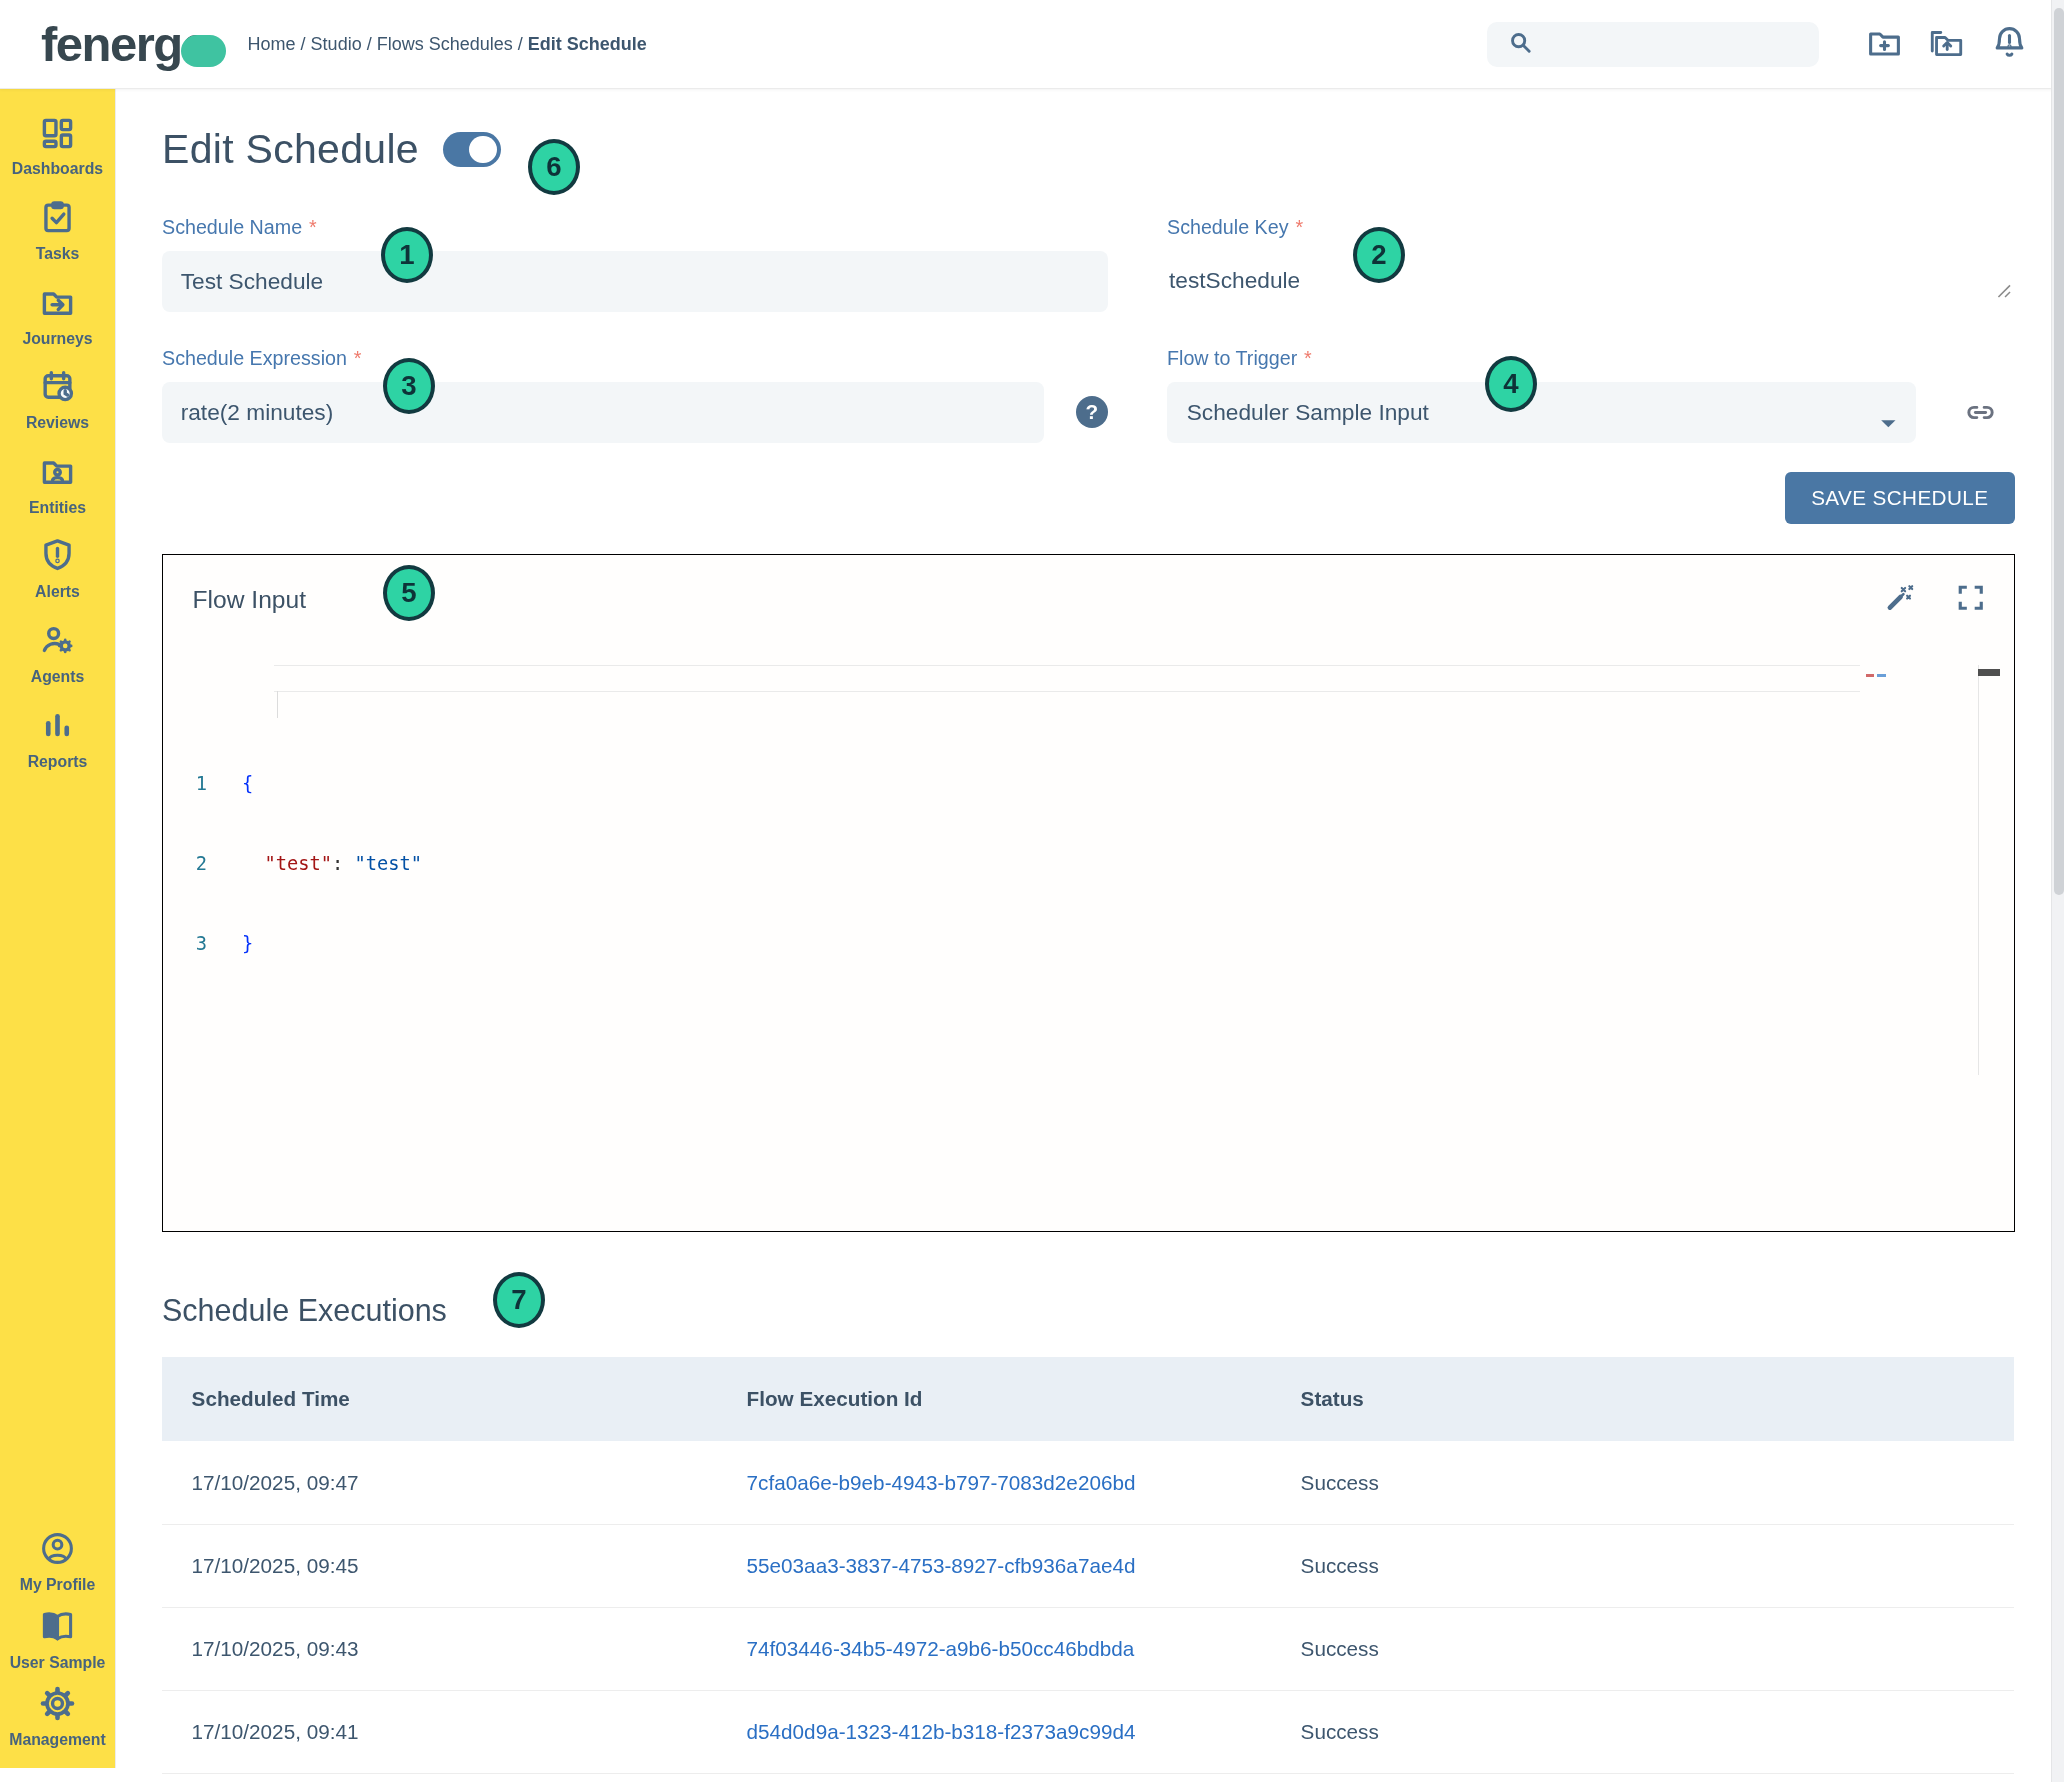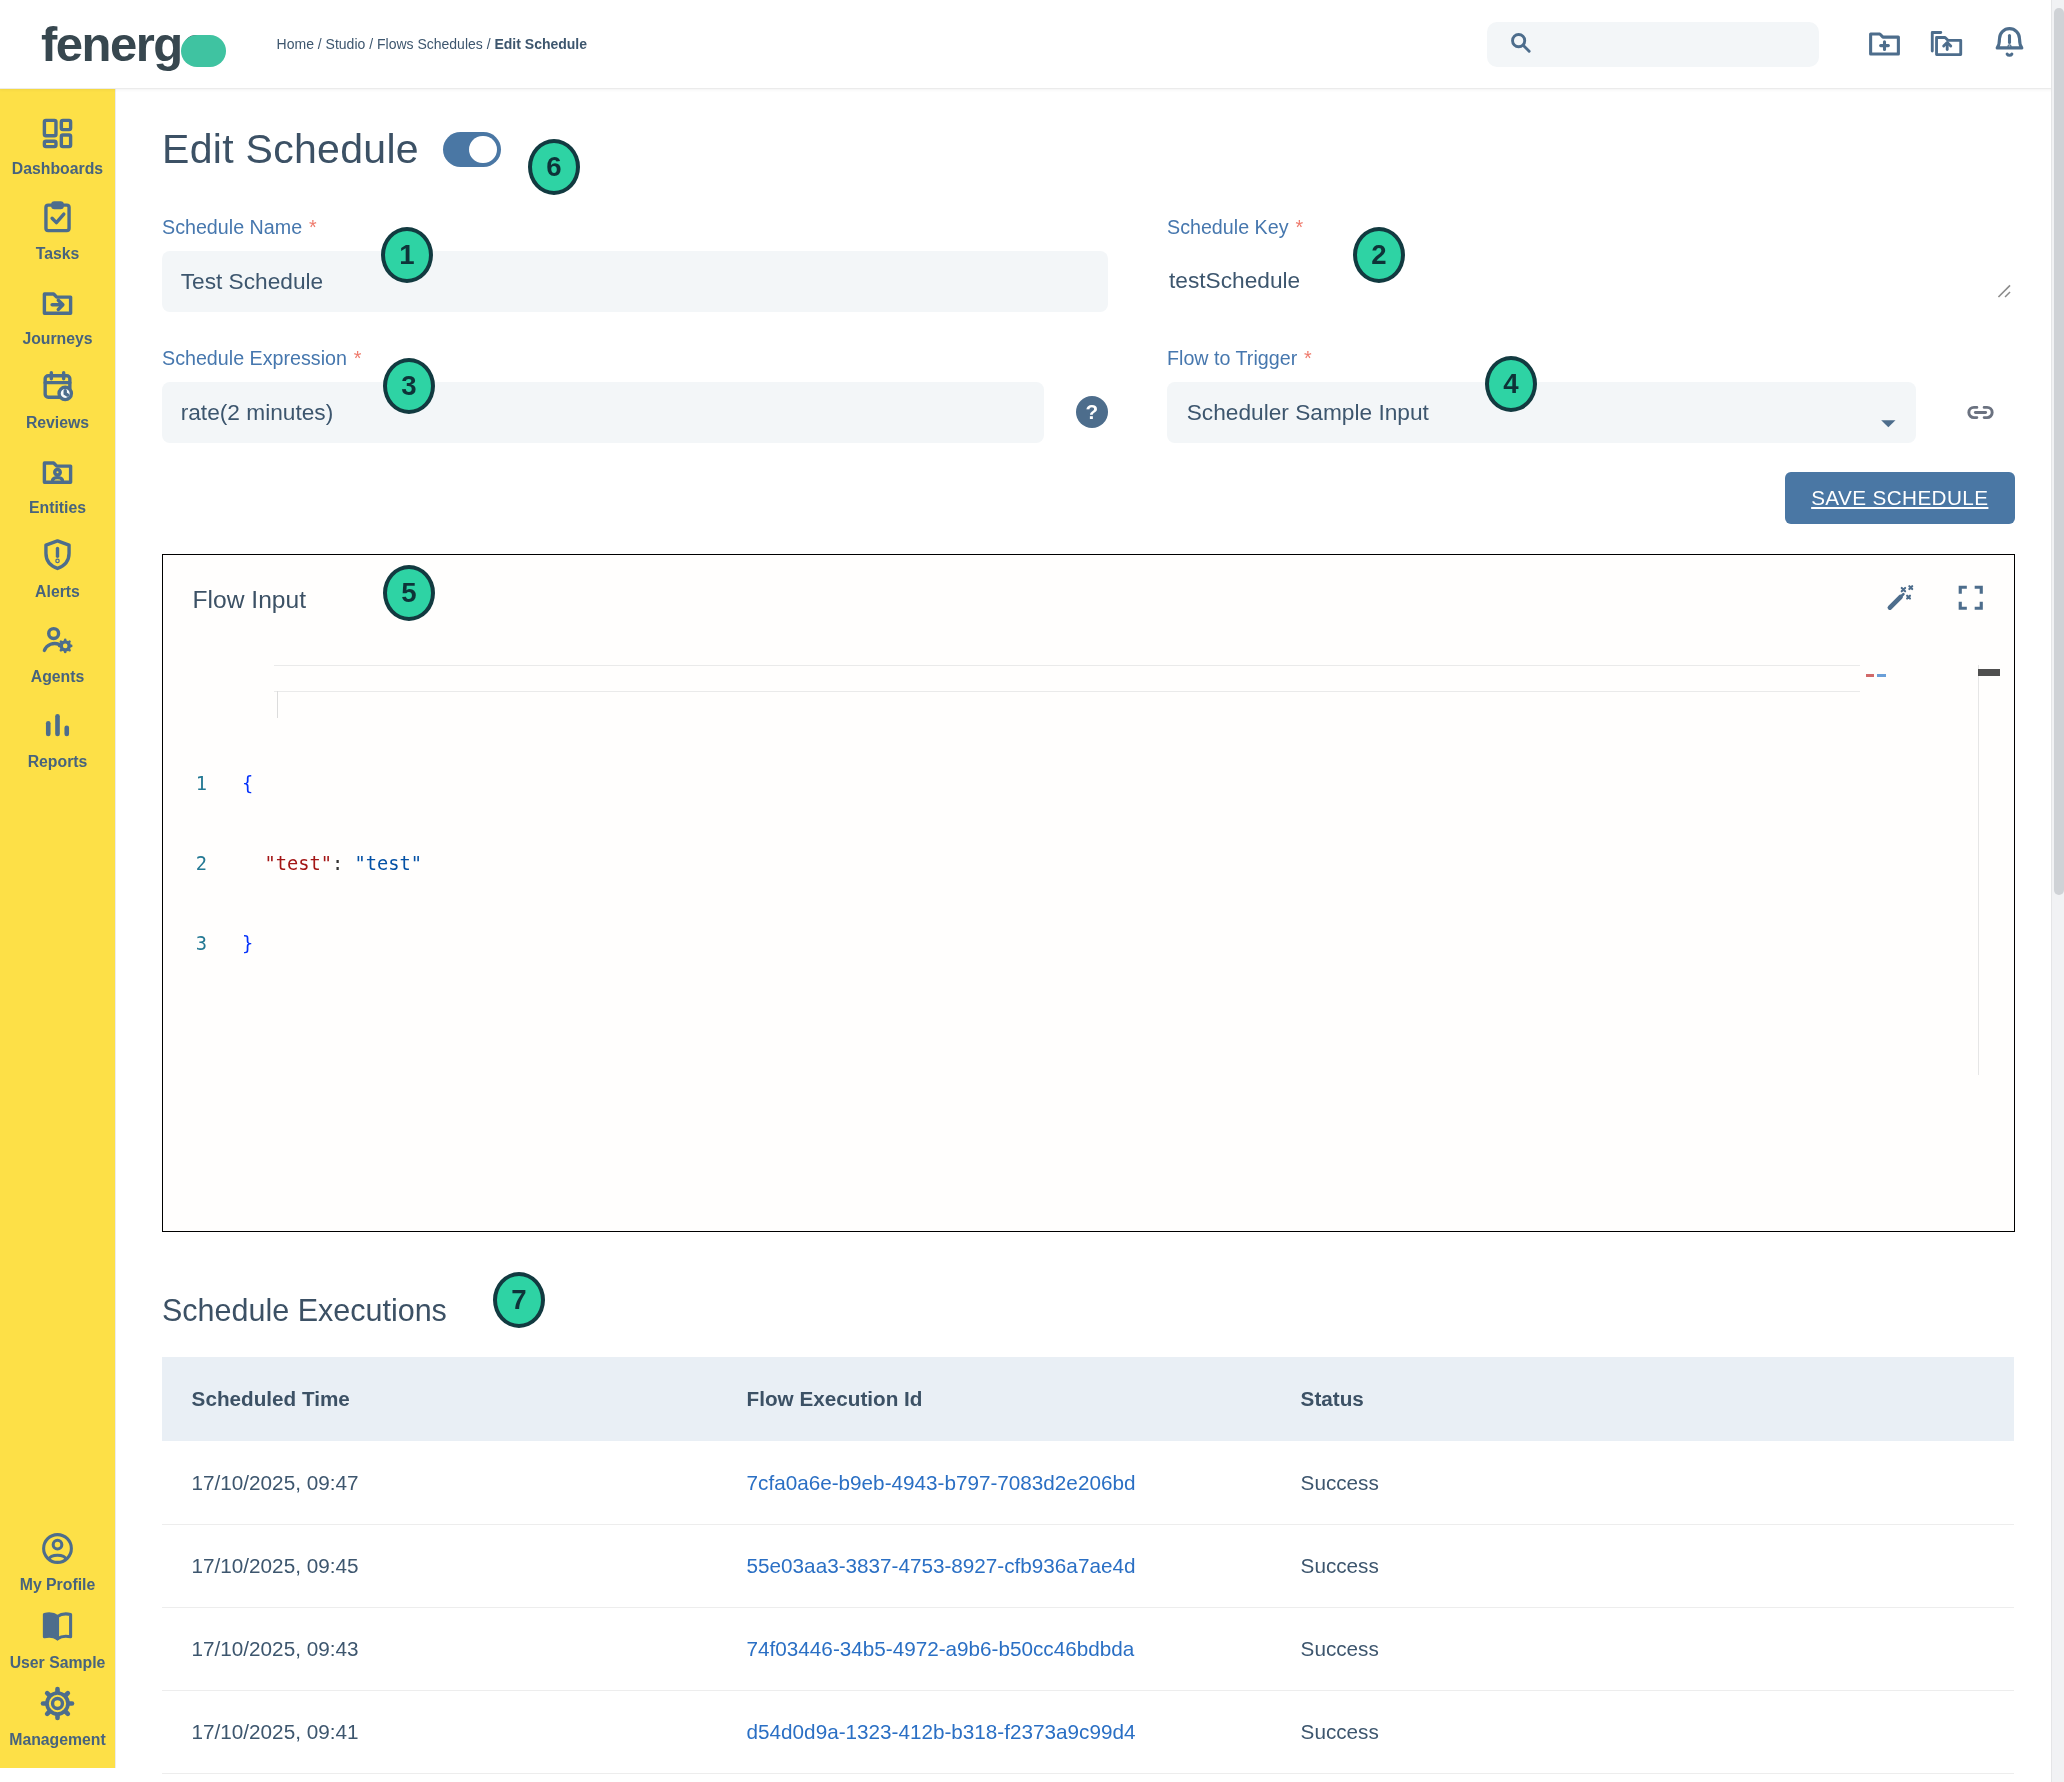--- a/index.html
+++ b/index.html
@@ -8,21 +8,21 @@
   .page { position:relative; width:2065px; height:1783px; }
 
   
   .header { position:absolute; top:0; left:0; right:0; height:89px; background:#fff;
     border-bottom:1px solid #ebebeb; box-shadow:0 1px 3px rgba(0,0,0,.05);
     display:flex; align-items:center; z-index:5; padding-right:37px; }
   .logo { margin-left:41px; display:flex; align-items:center; cursor:pointer; }
   .logo-text { font-size:49px; font-weight:700; color:#37474f; letter-spacing:-1.5px; }
   .logo-pill { width:45px; height:32.5px; background:#3fc3a1; border-radius:16.7px;
     margin-left:-29.6px; margin-top:13.8px; }
-  .breadcrumb { margin-left:51px; font-size:14px; color:#3d566e; }
+  .breadcrumb { margin-left:22px; font-size:18px; color:#3d566e; }
   .breadcrumb .current { font-weight:700; }
   .search-box { margin-left:auto; width:332px; height:45px; background:#f3f6f8;
     border-radius:9.9px; display:flex; align-items:center; padding-left:19.7px; color:#4d6d8c; }
   .search-box svg { width:26.6px; height:26.6px; }
   .hdr-icons { display:flex; align-items:center; gap:25.6px; margin-left:47px; color:#4d6d8c; }
   .hdr-icons svg { width:37px; height:37px; cursor:pointer; }
 
   
   .sidebar { position:absolute; top:89px; left:0; bottom:15px; width:116px; background:#fde047;
     border-right:1px solid #ececec; display:flex; flex-direction:column; align-items:center;
@@ -55,21 +55,21 @@
   .help-icon { width:32.5px; height:32.5px; border-radius:50%; background:#4d6d8c; color:#fff;
     font-size:20.7px; font-weight:700; display:flex; align-items:center; justify-content:center;
     margin-left:31.5px; cursor:pointer; }
   .select-box { width:749px; height:61px; background:#f3f6f8; border-radius:7.9px; display:flex;
     align-items:center; justify-content:space-between; padding:0 19.7px; font-size:22.7px; color:#3d566e; cursor:pointer; }
   .caret { width:16.7px; height:9.9px; color:#4d6d8c; }
   .link-icon { margin-left:47px; width:35px; height:35px; color:#6b7280; cursor:pointer; }
 
   .btn-row { margin-top:29.6px; display:flex; justify-content:flex-end; }
   .save-btn { height:52px; padding:0 26.6px; background:#4a77a4; color:#fff; border:none;
-    border-radius:5.9px; font-size:20.7px; font-family:inherit; letter-spacing:0.4px; cursor:pointer;text-decoration:underline; }
+    border-radius:5.9px; font-size:20.7px; font-family:inherit; letter-spacing:0.4px; cursor:pointer; }
 
   
   .panel { margin-top:29.6px; height:678px; border:1px solid #000000; background:#fffefd; position:relative; }
   .panel-head { display:flex; align-items:center; padding:27.6px 27.6px 0 29.6px; }
   .panel-title { font-size:24.6px; font-weight:500; color:#3c5165; }
   .panel-icons { margin-left:auto; display:flex; align-items:center; gap:39px; color:#4d6d8c; }
   .panel-icons svg { width:31.5px; height:31.5px; cursor:pointer; }
 
   .editor { position:absolute; left:0; right:2px; top:110px; bottom:2px;
     font-family:"DejaVu Sans Mono","Liberation Mono",monospace; font-size:18.7px; line-height:26.6px;

